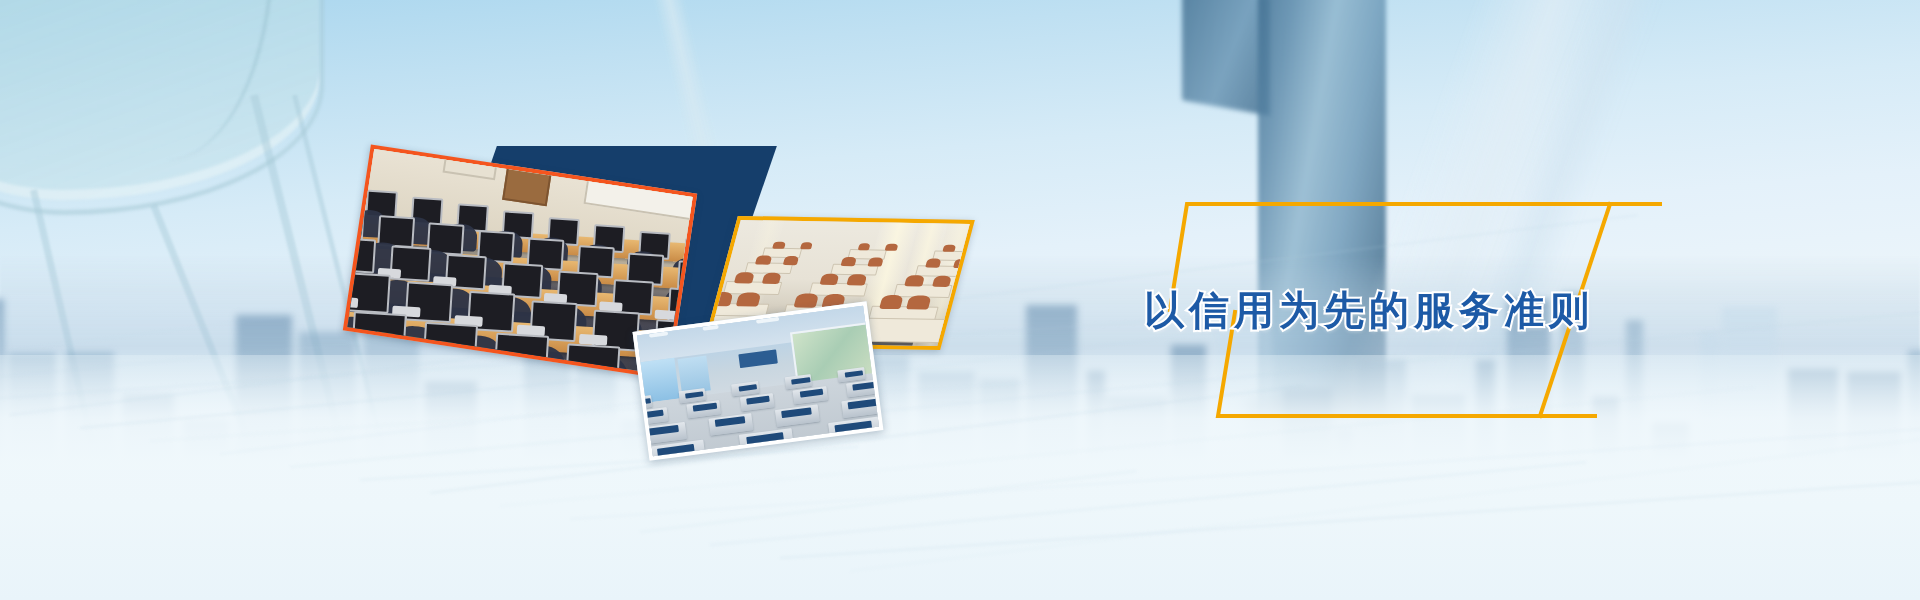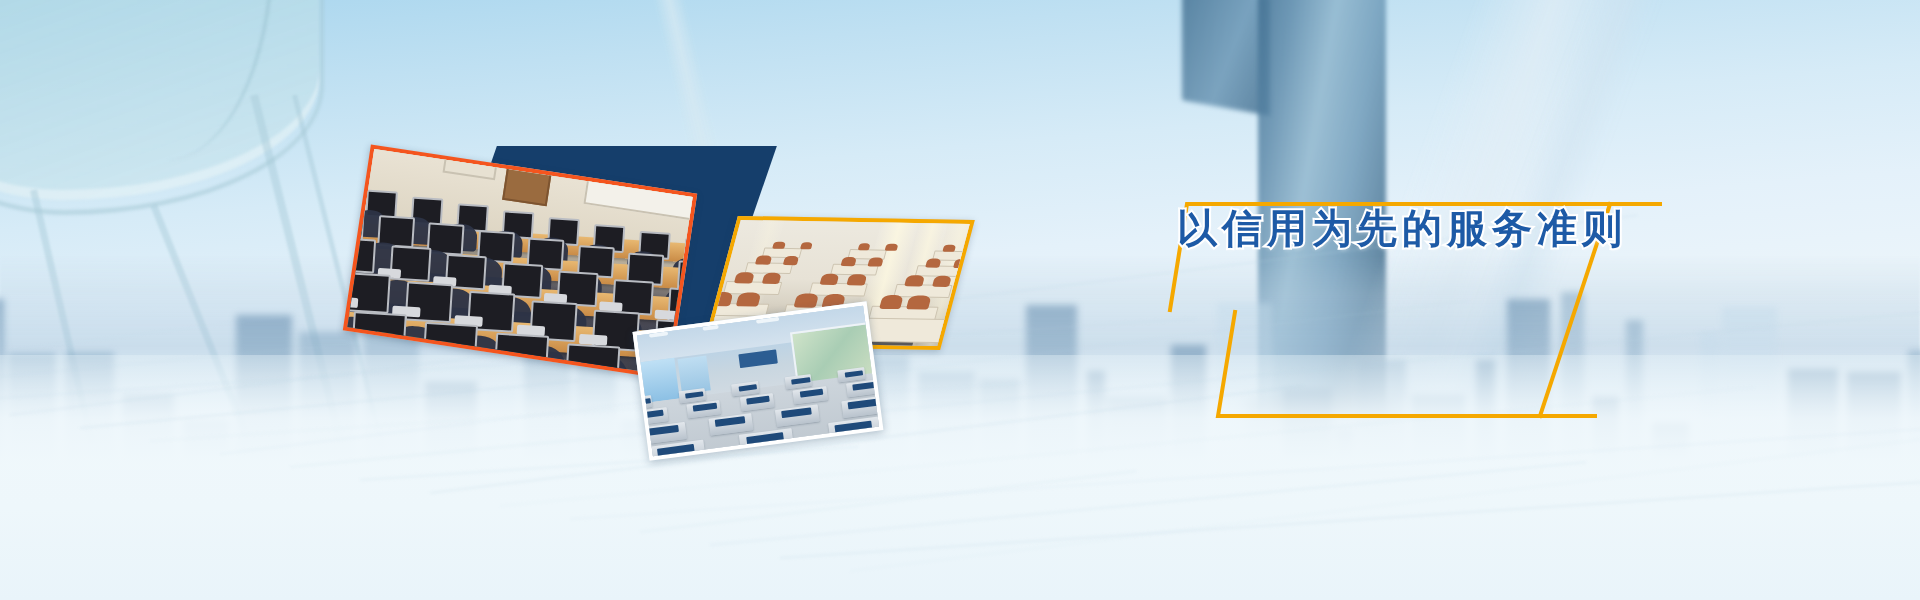--- a/index.html
+++ b/index.html
@@ -151,21 +151,21 @@
 
   
   .slogan{
     position:absolute;left:1140px;top:200px;width:520px;height:220px;
   }
   .bracket{position:absolute;inset:0;}
   .bracket svg{display:block;overflow:visible;}
 
   .slogan-lines{
     position:absolute;left:0;top:0;width:520px;height:220px;
-    display:flex;flex-direction:row;justify-content:center;
+    display:flex;flex-direction:column;justify-content:center;
   }
   .line{
     font-family:"Liberation Sans","DejaVu Sans",sans-serif;
     font-weight:700;
     font-size:40px;
     letter-spacing:5px;
     color:#1d5aa6;
     white-space:nowrap;
     line-height:1.42;
     -webkit-text-stroke:4px #ffffff;

